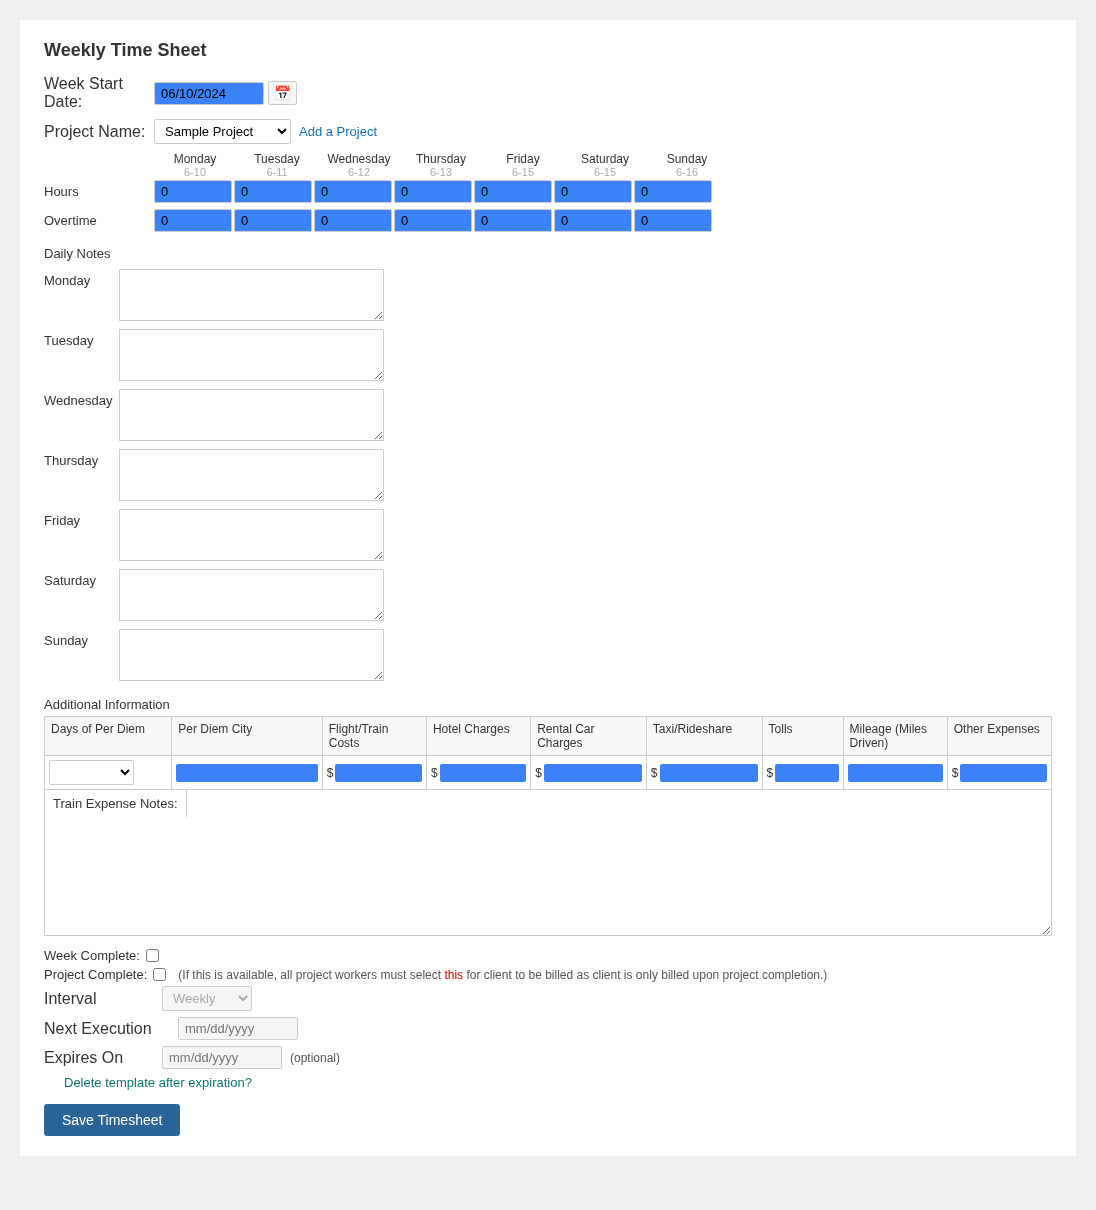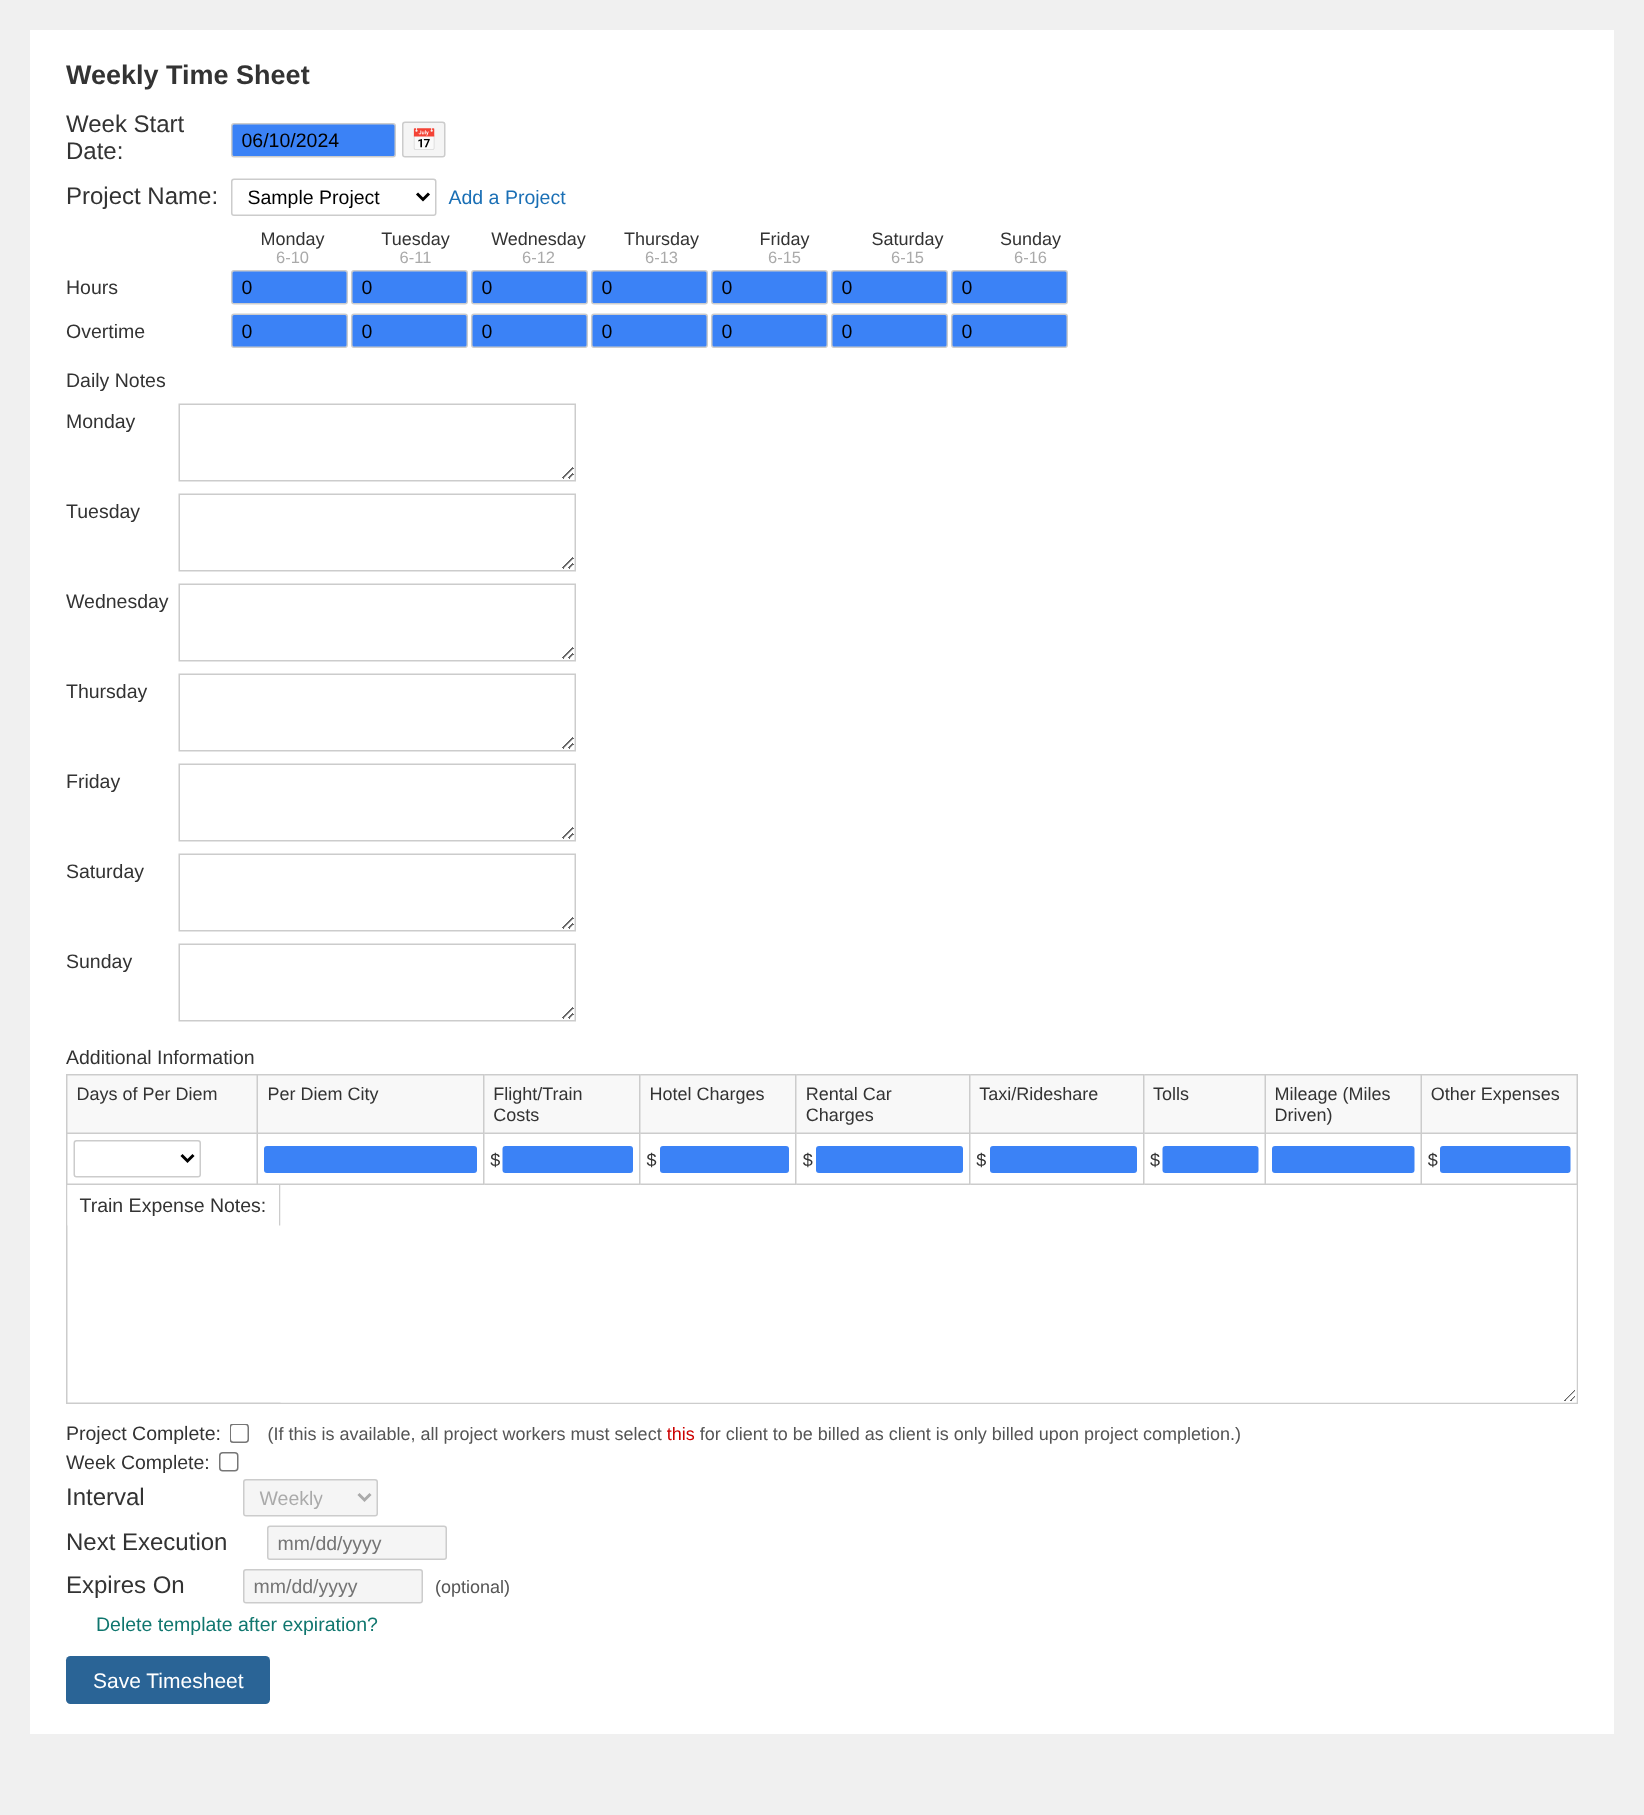--- a/index.html
+++ b/index.html
@@ -477,31 +477,31 @@
     </table>
 
     <div class="notes-row">
       <div class="notes-label-cell">Train Expense Notes:</div>
       <textarea style=""></textarea>
     </div>
   </div>
 
   <div class="bottom-section">
 
+    <div class="check-row">
+      <span>Week Complete:</span>
+      <input type="checkbox" style="">
+    </div>
+
     <div class="check-row" style="flex-wrap:wrap;">
       <span>Project Complete:</span>
       <input type="checkbox" style="">
       <span class="note-text">
         (If this is available, all project workers must select <a href="#" class="highlight-red" style="color:#cc0000;text-decoration:none;">this</a> for client to be billed as client is only billed upon project completion.)
       </span>
-    </div>
-
-    <div class="check-row">
-      <span>Week Complete:</span>
-      <input type="checkbox" style="">
     </div>
 
 
     <div class="interval-row">
       <span class="form-label">Interval</span>
       <select class="greyed">
         <option>Weekly</option>
         <option>Bi-Weekly</option>
         <option>Monthly</option>
       </select>

